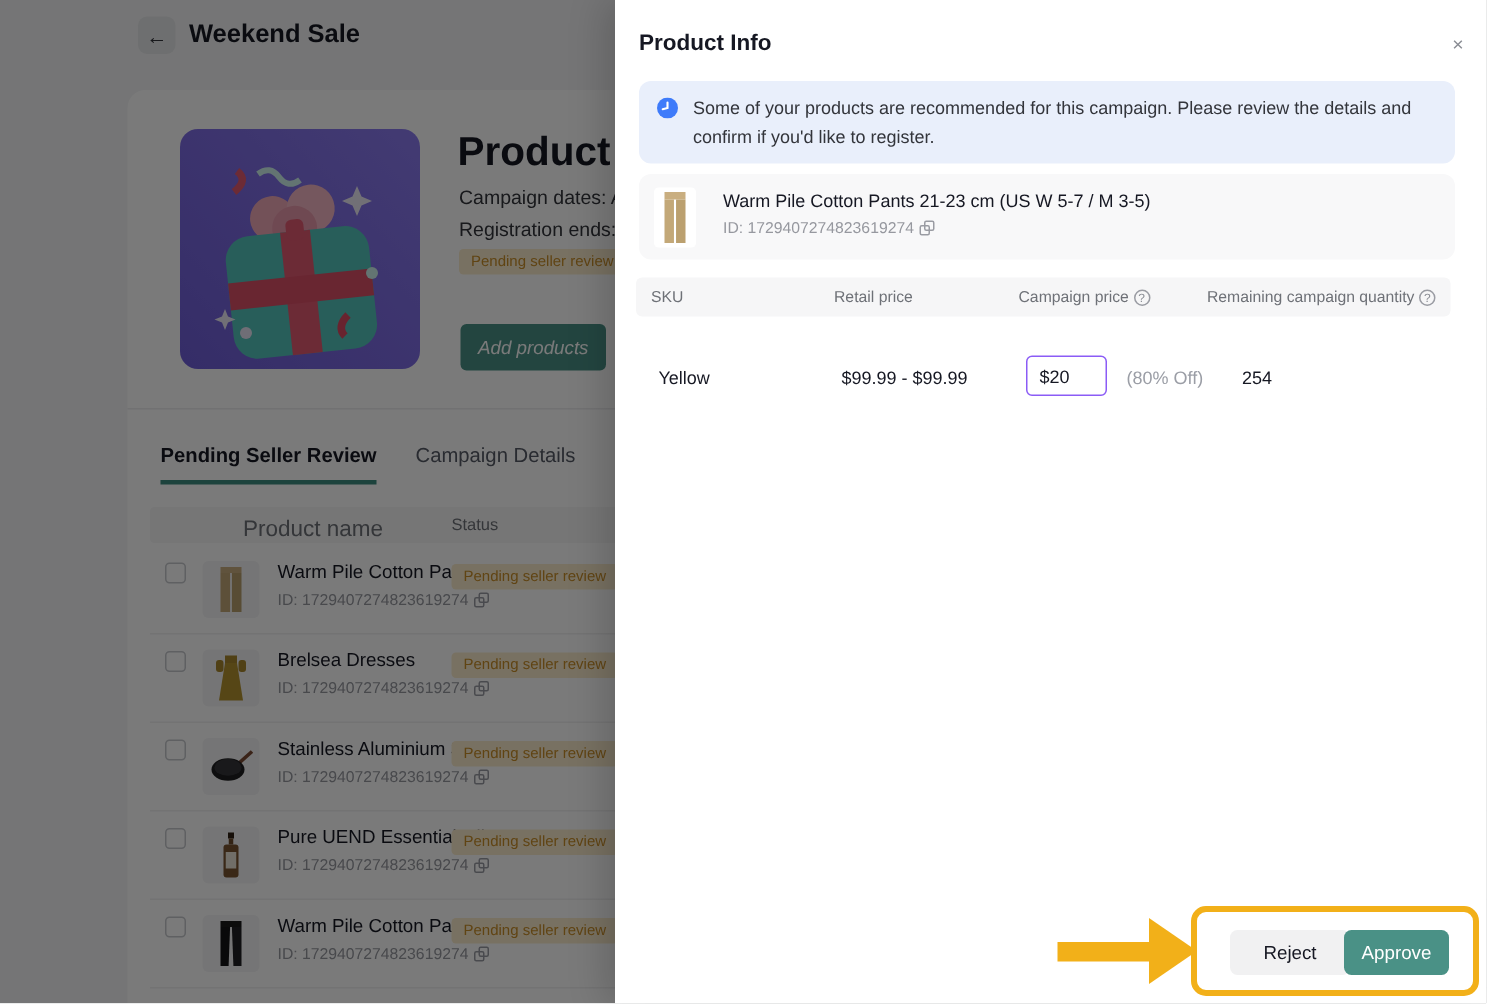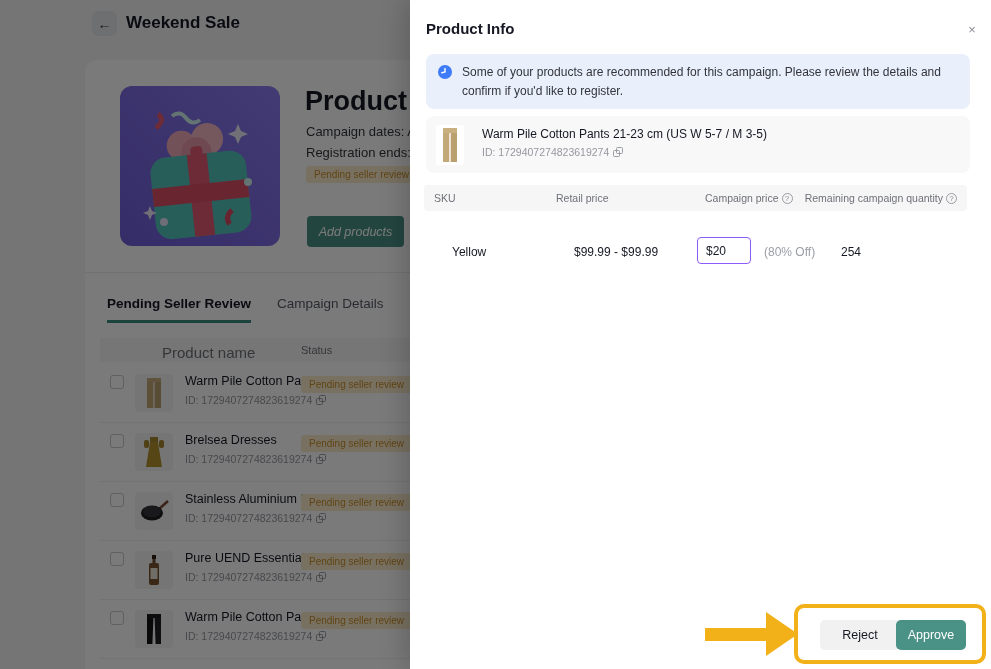--- a/index.html
+++ b/index.html
@@ -48,23 +48,23 @@
   .banner { position:absolute; left:16px; top:54px; width:544px; background:#E9EFFB; border-radius:8px; padding:9px 26px 9px 36px; font-size:12px; line-height:1.55; color:#33353B; }
   .banner-icon { position:absolute; left:12px; top:11px; width:14px; height:14px; }
 
   .prod-card { position:absolute; left:16px; top:116px; width:544px; height:57px; background:#F8F8F9; border-radius:8px; }
   .prod-thumb { position:absolute; left:10px; top:9px; width:28px; height:40px; background:#fff; border-radius:3px; display:flex; align-items:center; justify-content:center; overflow:hidden; }
   .prod-name { position:absolute; left:56px; top:11px; font-size:12px; color:#161823; white-space:nowrap; }
   .prod-id { position:absolute; left:56px; top:30px; font-size:10.5px; color:#96989F; display:flex; align-items:center; gap:4px; }
 
   .mtable-head { position:absolute; left:14px; top:185px; width:543px; height:26px; background:#F6F6F7; border-radius:4px; font-size:10.5px; color:#6E7177; }
   .mh { position:absolute; top:7px; display:flex; align-items:center; gap:3px; white-space:nowrap; }
-  .mh.c1 { left:10px; } .mh.c2 { left:132px; } .mh.c3 { left:255px;margin-left:26px; } .mh.c4 { right:10px; }
-
-  .mrow { position:absolute; left:32px; top:230px; width:543px; height:44px; font-size:12px; color:#161823; }
+  .mh.c1 { left:10px; } .mh.c2 { left:132px; } .mh.c3 { left:255px; } .mh.c4 { right:10px; }
+
+  .mrow { position:absolute; left:19px; top:230px; width:543px; height:44px; font-size:12px; color:#161823; }
   .mc { position:absolute; top:15px; white-space:nowrap; }
   .mc.c1 { left:10px; } .mc.c2 { left:132px; }
   .price-input { position:absolute; left:255px; top:7px; width:54px; height:27px; border:1px solid #8b5cf6; border-radius:4px; font-size:12px; padding-left:8px; color:#161823; font-family:"Liberation Sans",sans-serif; }
   .mc.disc { left:322px; color:#9B9EA6; } .mc.qty { left:399px; }
 
   .qicon { display:inline-flex; width:11px; height:11px; border:1px solid #9A9CA3; border-radius:50%; color:#8A8D94; font-size:8px; align-items:center; justify-content:center; }
   .copy-icon { position:relative; display:inline-block; width:10px; height:10px; }
   .copy-icon i { position:absolute; display:block; width:7px; height:7px; border:1px solid #9A9CA3; border-radius:1.5px; background:transparent; }
   .copy-icon i.b { right:0; top:0; } .copy-icon i.f { left:0; bottom:0; background:#fff; }
   .lrow .copy-icon i, .prod-id .copy-icon i { background:inherit; }

